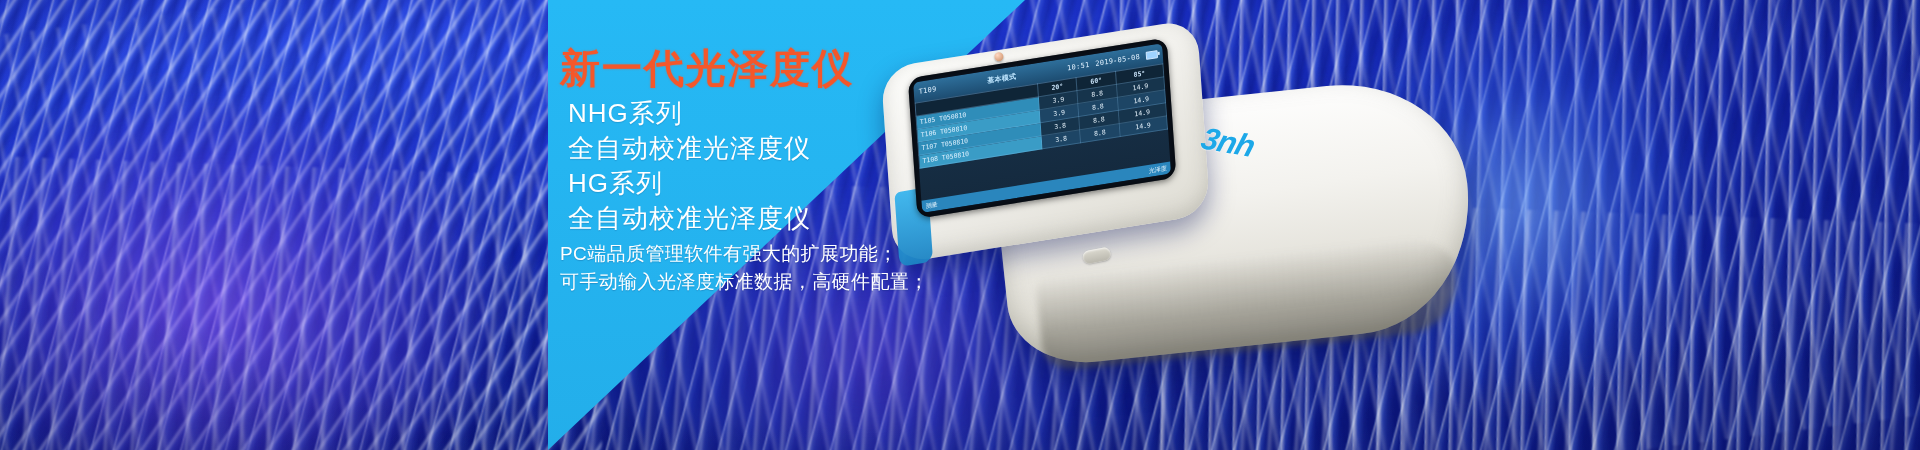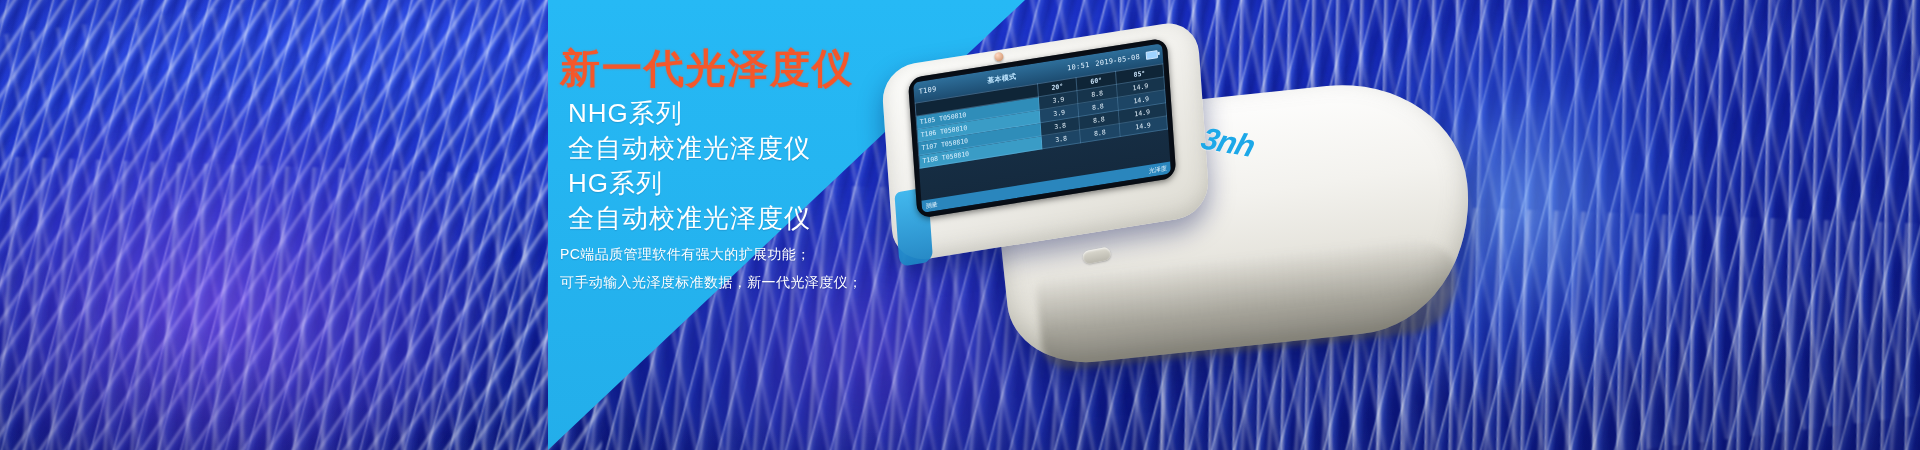--- a/index.html
+++ b/index.html
@@ -138,21 +138,21 @@
     line-height:35px;
     letter-spacing:1px;
     white-space:nowrap;
     text-shadow:0 1px 1px rgba(10,40,90,.18);
   }
   .features{
     position:absolute;left:0;top:240px;width:470px;
   }
   .feature{
     color:#ffffff;
-    font-size:14px;
+    font-size:19px;
     line-height:28px;
     letter-spacing:.4px;
     white-space:nowrap;
     text-shadow:0 1px 1px rgba(10,40,90,.22);
   }
 
   
   .device{
     position:absolute;left:880px;top:8px;width:680px;height:430px;
     z-index:5;
@@ -281,21 +281,21 @@
 
     <div class="sublines">
       <div class="subline">NHG系列</div>
       <div class="subline">全自动校准光泽度仪</div>
       <div class="subline">HG系列</div>
       <div class="subline">全自动校准光泽度仪</div>
     </div>
 
     <div class="features">
       <div class="feature">PC端品质管理软件有强大的扩展功能；</div>
-      <div class="feature">可手动输入光泽度标准数据，新一代光泽度仪；</div>
+      <div class="feature">可手动输入光泽度标准数据，高硬件配置；</div>
     </div>
 
   </div>
 
   <div class="device">
 
     <div class="dev-body"></div>
     <div class="dev-body-shade"></div>
     <div class="dev-head"></div>
     <div class="dev-led"></div>

